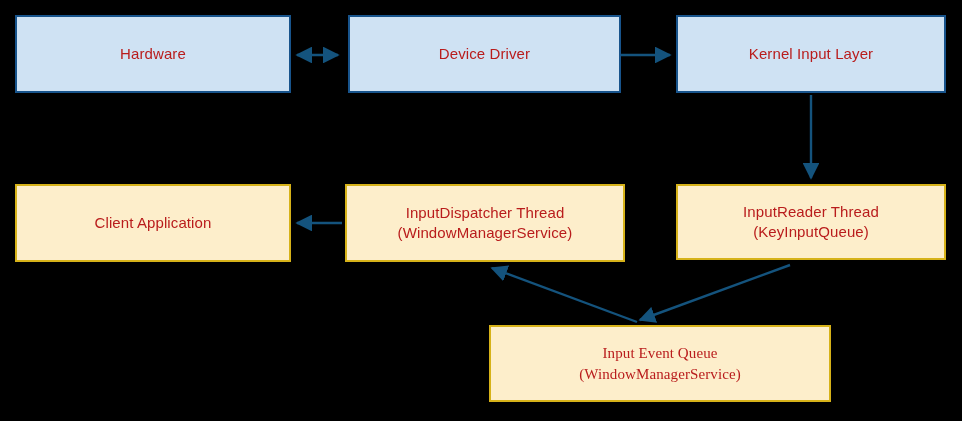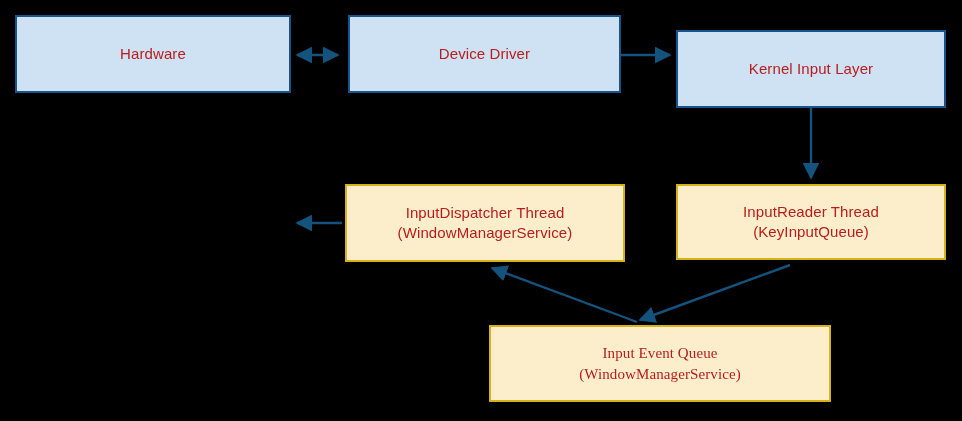--- a/index.html
+++ b/index.html
@@ -84,24 +84,27 @@
   </svg>
 
   <div class="node blue" style="left:15px; top:15px; width:276px; height:78px;">
     <span class="label">Hardware</span>
   </div>
 
   <div class="node blue" style="left:348px; top:15px; width:273px; height:78px;">
     <span class="label">Device Driver</span>
   </div>
 
-  <div class="node blue" style="left:676px; top:15px; width:270px; height:78px;margin-top:15px;">
+  <div class="node blue" style="left:676px; top:15px; width:270px; height:78px;">
     <span class="label">Kernel Input Layer</span>
   </div>
 
+  <div class="node yellow" style="left:15px; top:184px; width:276px; height:78px;">
+    <span class="label">Client Application</span>
+  </div>
 
   <div class="node yellow" style="left:345px; top:184px; width:280px; height:78px;">
     <span class="label">InputDispatcher Thread
 (WindowManagerService)</span>
   </div>
 
   <div class="node yellow" style="left:676px; top:184px; width:270px; height:76px;">
     <span class="label">InputReader Thread
 (KeyInputQueue)</span>
   </div>

